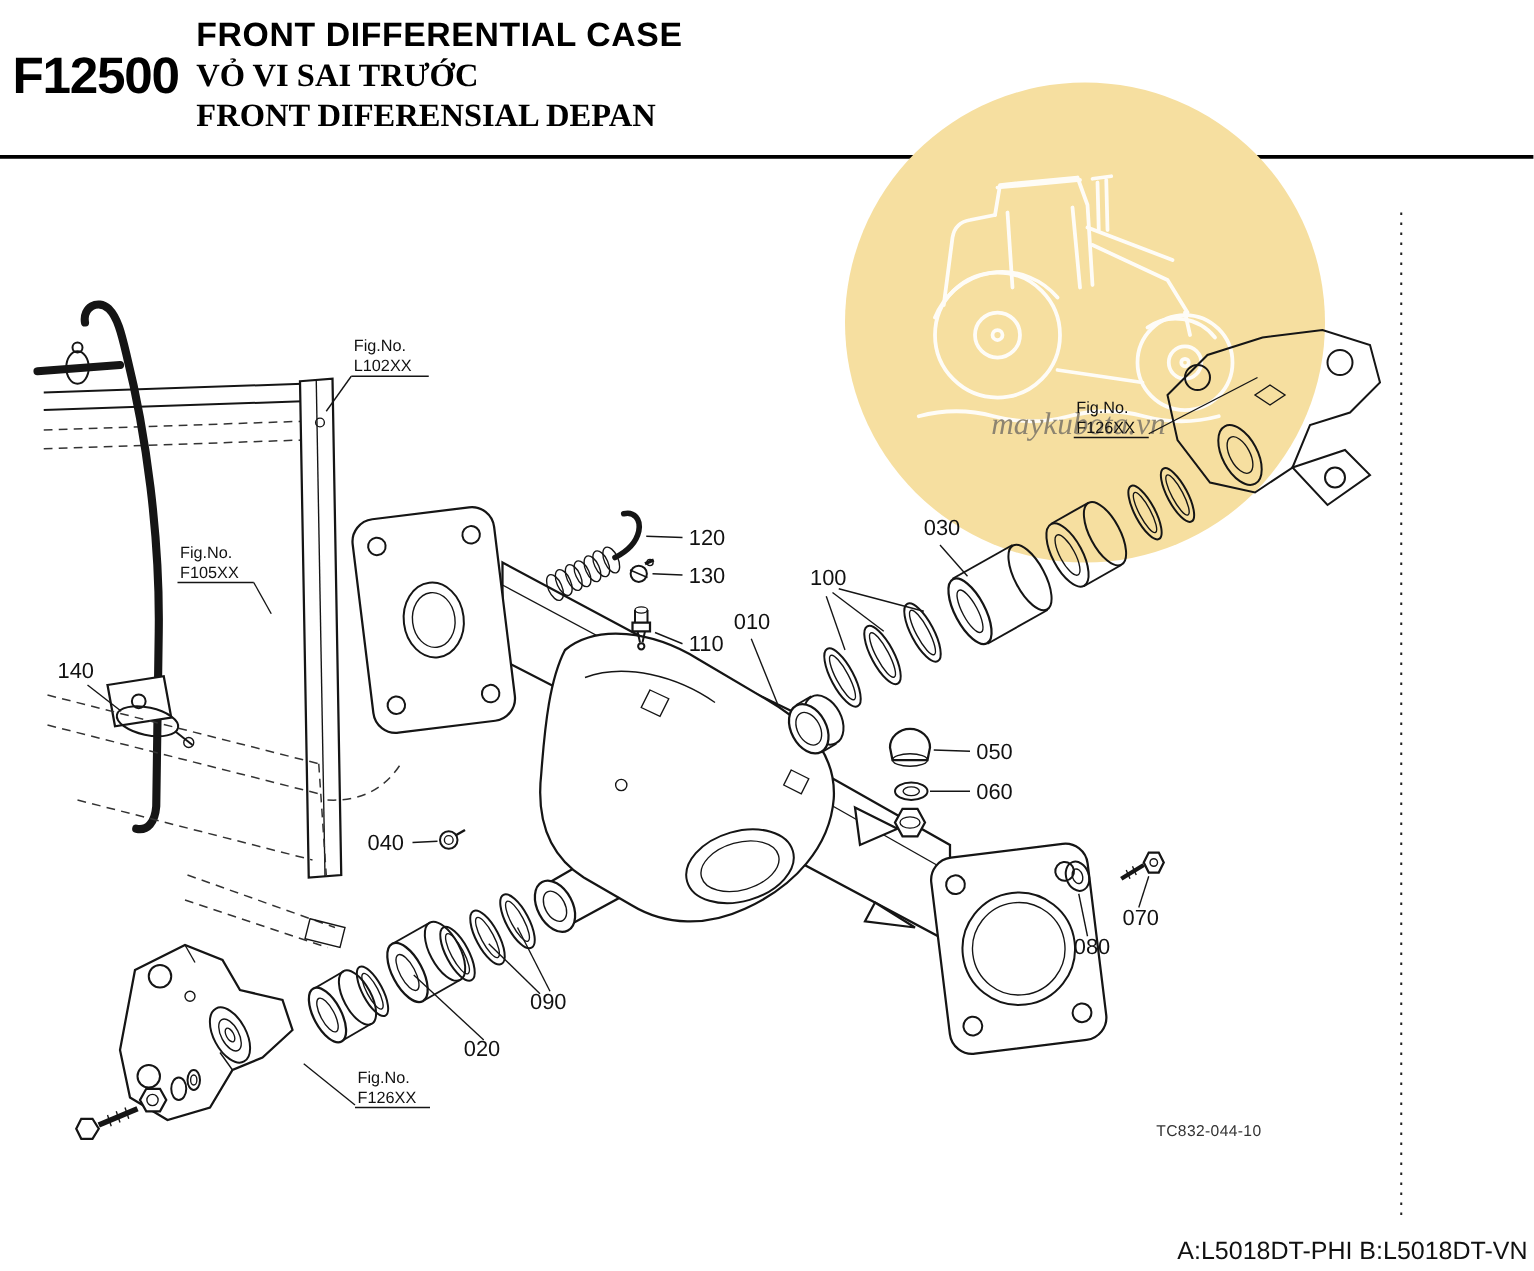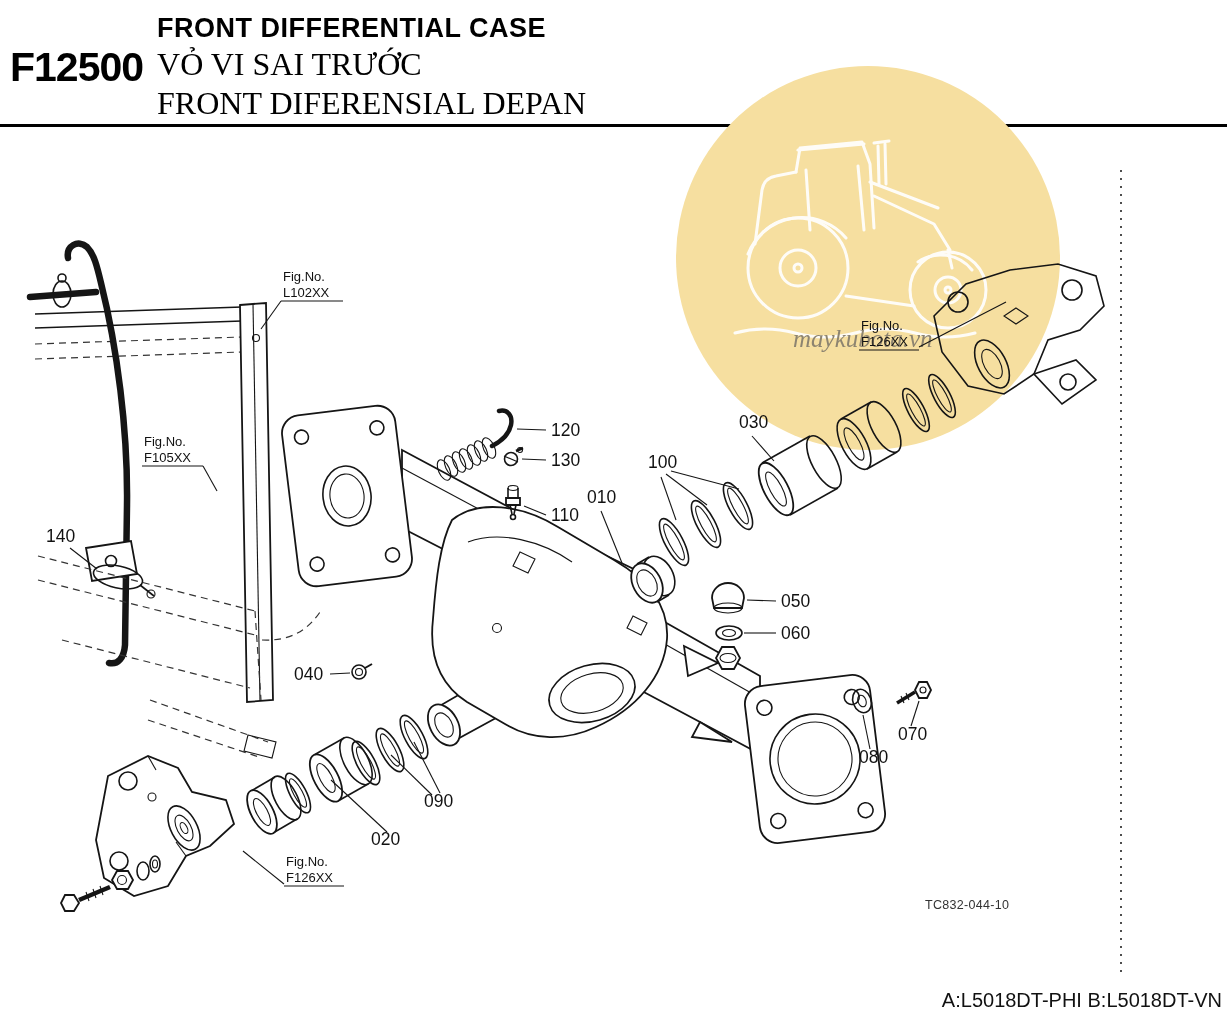--- a/index.html
+++ b/index.html
@@ -4,21 +4,21 @@
 <style>
   * { margin:0; padding:0; box-sizing:border-box; }
   html,body { width:1227px; height:1017px; background:#fff;
               font-family:"Liberation Sans", sans-serif; }
   .page { position:relative; width:1227px; height:1017px; background:#fff; overflow:hidden; }
 
   .header { position:absolute; left:10px; top:12px; display:flex; align-items:center; gap:14px; }
   .fig-code { font-size:41px; font-weight:bold; letter-spacing:-1px; }
   .titles { display:flex; flex-direction:column; line-height:1.22; }
   .title-en { font-size:27px; font-weight:bold; letter-spacing:.5px; }
-  .title-vi, .title-id { font-size:32px; font-weight:normal; font-family:"Liberation Serif", serif; }
+  .title-vi, .title-id { font-size:26px; font-weight:bold; font-family:"Liberation Serif", serif; }
   .header-rule { position:absolute; left:0; top:124px; width:1227px; height:3px; background:#000; }
 
   svg.diagram { position:absolute; left:0; top:0; }
   text { font-family:"Liberation Sans", sans-serif; fill:#111; }
   .callout { font-size:17.5px; }
   .figref { font-size:13px; }
   .drawno { font-size:12.5px; fill:#333; letter-spacing:.3px; }
   .footerText { font-size:20px; }
   .wmText { font-family:"Liberation Serif", serif; font-style:italic; font-size:25px; fill:#8d8470; }
 

